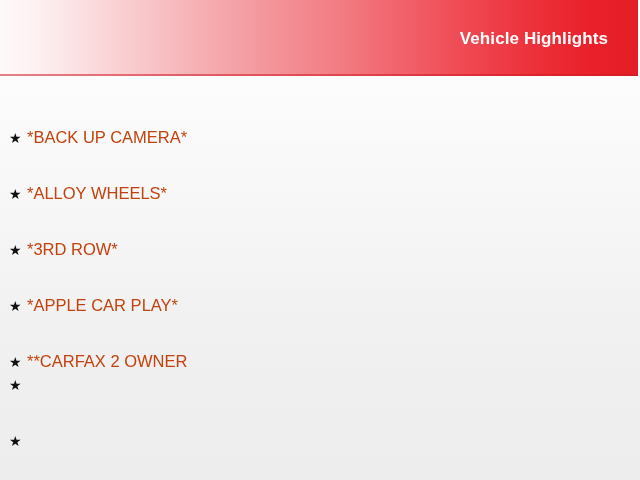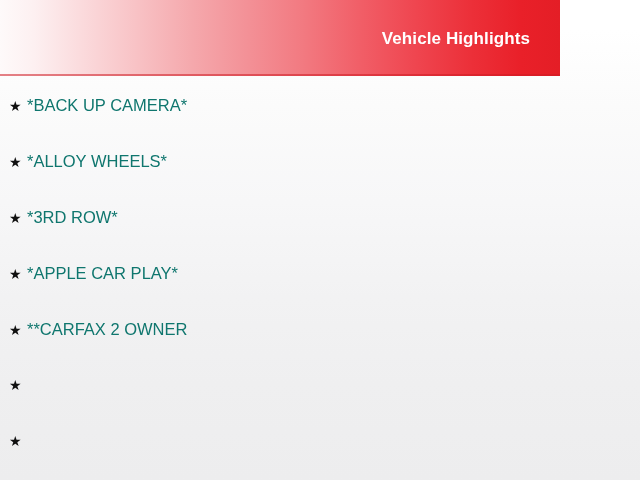--- a/index.html
+++ b/index.html
@@ -17,21 +17,21 @@
   .vh-page {
     position: relative;
     width: 640px;
     height: 480px;
     box-sizing: border-box;
   }
 
   
   .vh-header {
     position: relative;
-    width: 560px;
+    width: 638px;
     height: 76px;
     background: linear-gradient(to right,
         #fefafa 0%,
         #fdf0f1 6%,
         #fbdcde 14%,
         #f8c3c6 24%,
         #f5a9ad 34%,
         #f39197 44%,
         #f27a81 54%,
         #f15f68 64%,
@@ -86,22 +86,23 @@
     line-height: 19px;
     color: #101010;
     width: 18px;
     display: inline-block;
   }
 
   .vh-label {
     flex: 0 0 auto;
     font-size: 16.5px;
     line-height: 19px;
-    color: #0f766e;
+    color: #c2410c;
     white-space: nowrap;
+    margin-top: 32px;
   }
 </style>
 </head>
 <body>
 
 <div class="vh-page">
 
   <div class="vh-header">
     <div class="vh-header-title">Vehicle Highlights</div>
   </div>

